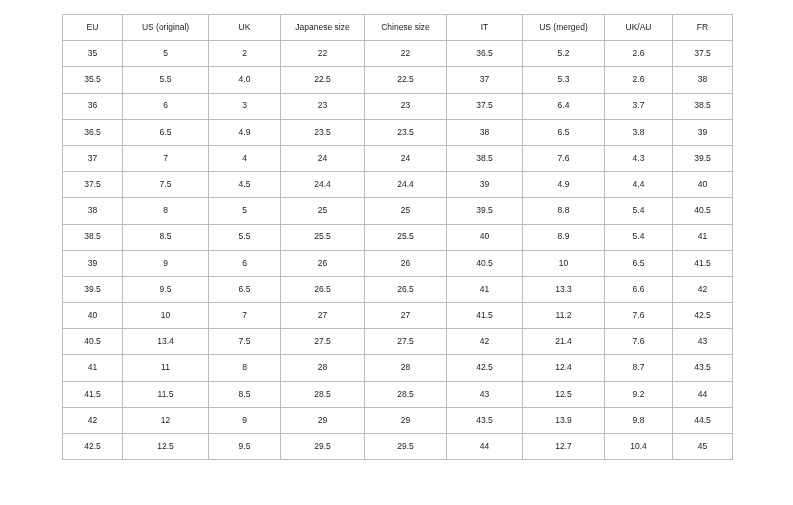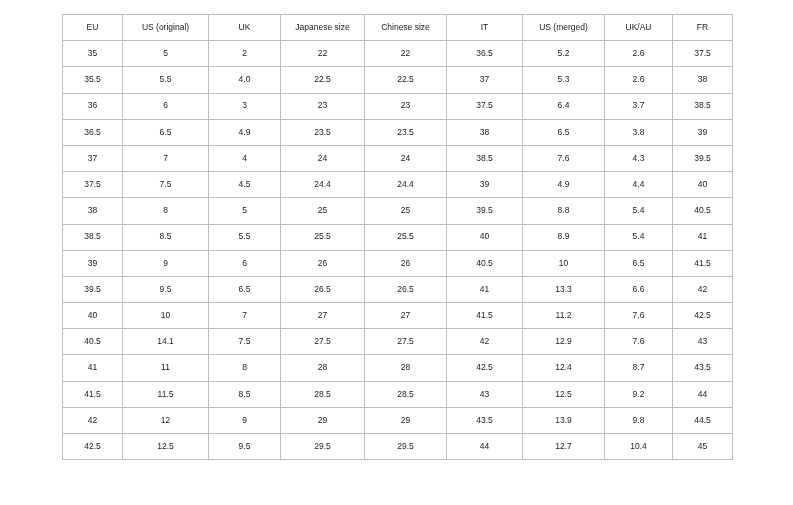--- a/index.html
+++ b/index.html
@@ -206,26 +206,26 @@
           <td>7</td>
           <td>27</td>
           <td>27</td>
           <td>41.5</td>
           <td>11.2</td>
           <td>7.6</td>
           <td>42.5</td>
         </tr>
         <tr>
           <td>40.5</td>
-          <td>14.1</td>
+          <td>13.4</td>
           <td>7.5</td>
           <td>27.5</td>
           <td>27.5</td>
           <td>42</td>
-          <td>12.9</td>
+          <td>21.4</td>
           <td>7.6</td>
           <td>43</td>
         </tr>
         <tr>
           <td>41</td>
           <td>11</td>
           <td>8</td>
           <td>28</td>
           <td>28</td>
           <td>42.5</td>

